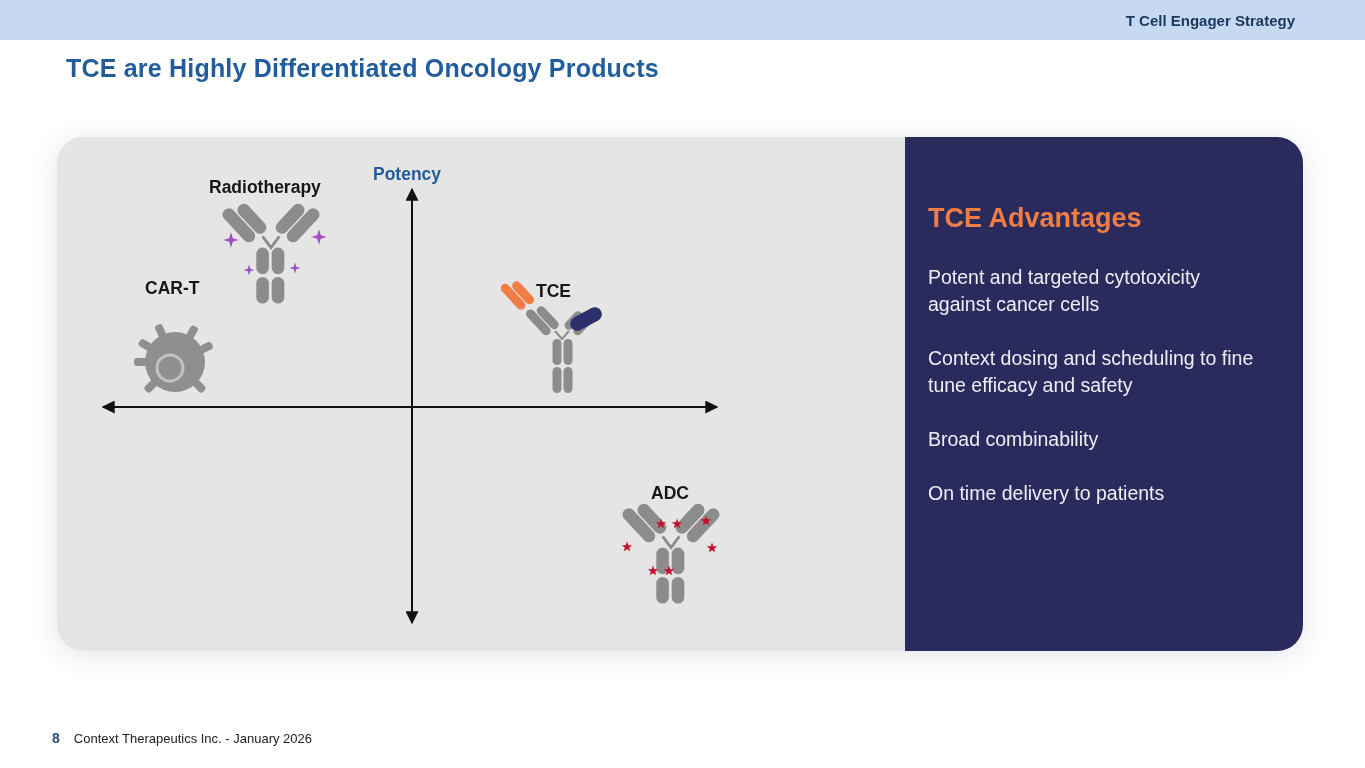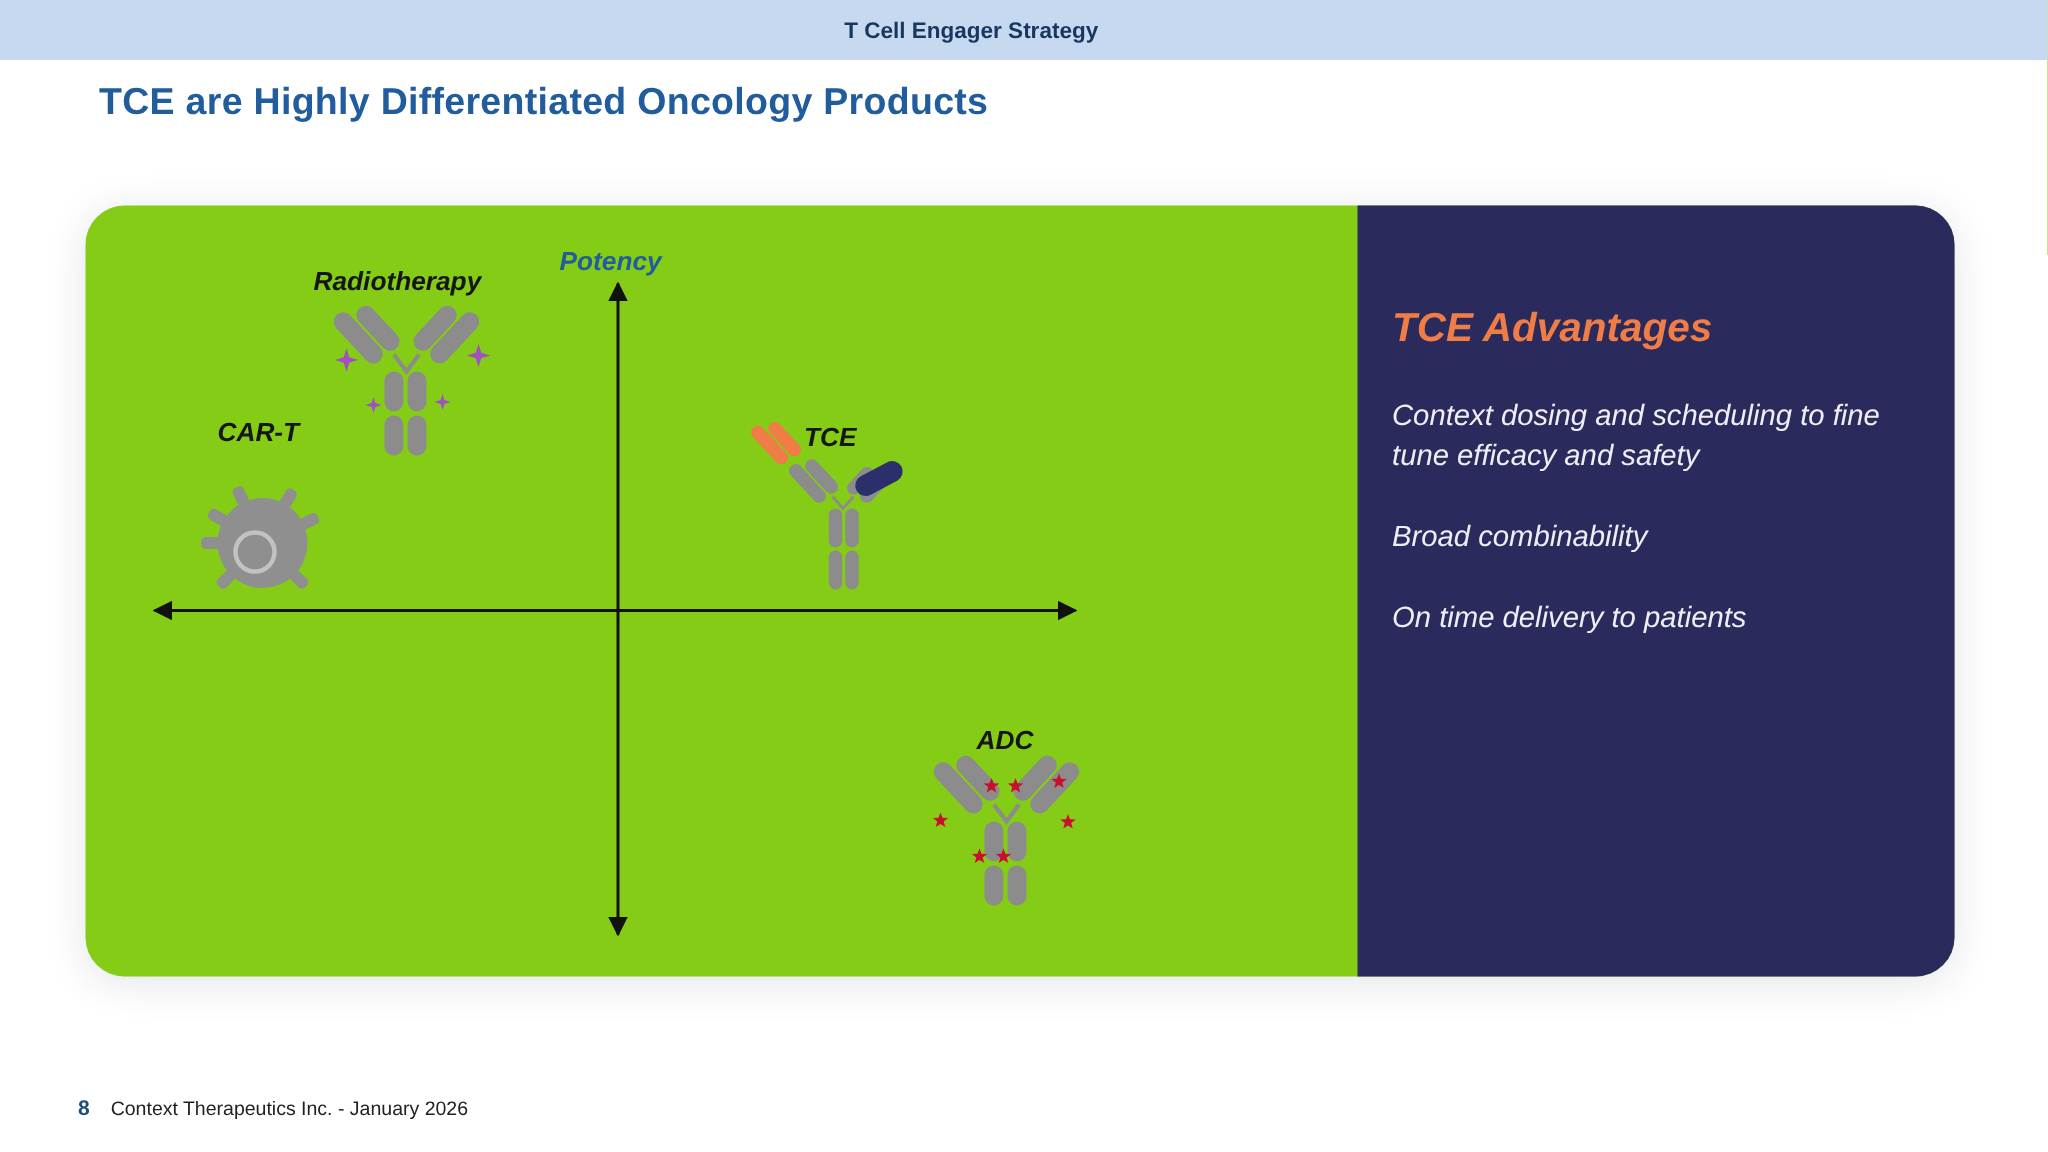--- a/index.html
+++ b/index.html
@@ -4,33 +4,32 @@
 <style>
   html,body { margin:0; padding:0; }
   body {
     width:1365px; height:768px; position:relative; overflow:hidden;
     background:#ffffff;
     font-family:"Liberation Sans", sans-serif;
   }
   .banner {
     position:absolute; top:0; left:0; width:100%; height:40px;
     background:var(--banner-bg);
-    display:flex; align-items:center; justify-content:center;
+    display:flex; align-items:center; justify-content:flex-end;
     padding-right:70px; box-sizing:border-box;
   }
   .banner-label { color:var(--banner-text); font-weight:700; font-size:15px; }
   .slide-title {
     position:absolute; left:66px; top:54px; margin:0;
     font-size:25px; font-weight:700; color:var(--title-blue); letter-spacing:.2px;
   }
   .card {
     position:absolute; left:57px; top:137px; width:1246px; height:514px;
-    background:#84cc16; border-radius:26px;
+    background:#e5e5e5; border-radius:26px;
     box-shadow:0 4px 28px rgba(30,40,70,.12);
-    font-style:italic;
   }
   .plot-svg { position:absolute; left:0; top:0; }
   .icon-svg { position:absolute; }
   .axis-label {
     position:absolute; color:var(--axis-blue); font-weight:700;
     font-size:17.5px; line-height:1.3;
   }
   .modality-label {
     position:absolute; color:#161616; font-weight:700; font-size:17.5px;text-align:center;
   }
@@ -158,20 +157,21 @@
     <use href="#star5" transform="translate(48,27) scale(0.9)" fill="#c8102e"></use>
     <use href="#star5" transform="translate(64,27) scale(0.9)" fill="#c8102e"></use>
     <use href="#star5" transform="translate(93,24) scale(0.9)" fill="#c8102e"></use>
     <use href="#star5" transform="translate(99,51) scale(0.9)" fill="#c8102e"></use>
     <use href="#star5" transform="translate(40,74) scale(0.9)" fill="#c8102e"></use>
     <use href="#star5" transform="translate(56,74) scale(0.9)" fill="#c8102e"></use>
   </svg>
 
   <div class="panel">
     <h2>TCE Advantages</h2>
+    <p>Potent and targeted cytotoxicity against cancer cells</p>
     <p>Context dosing and scheduling to fine tune efficacy and safety</p>
     <p>Broad combinability</p>
     <p>On time delivery to patients</p>
   </div>
 </div>
 
 <div class="footer">
   <span class="page-num">8</span>
   <span class="note">Context Therapeutics Inc. - January 2026</span>
 </div>

